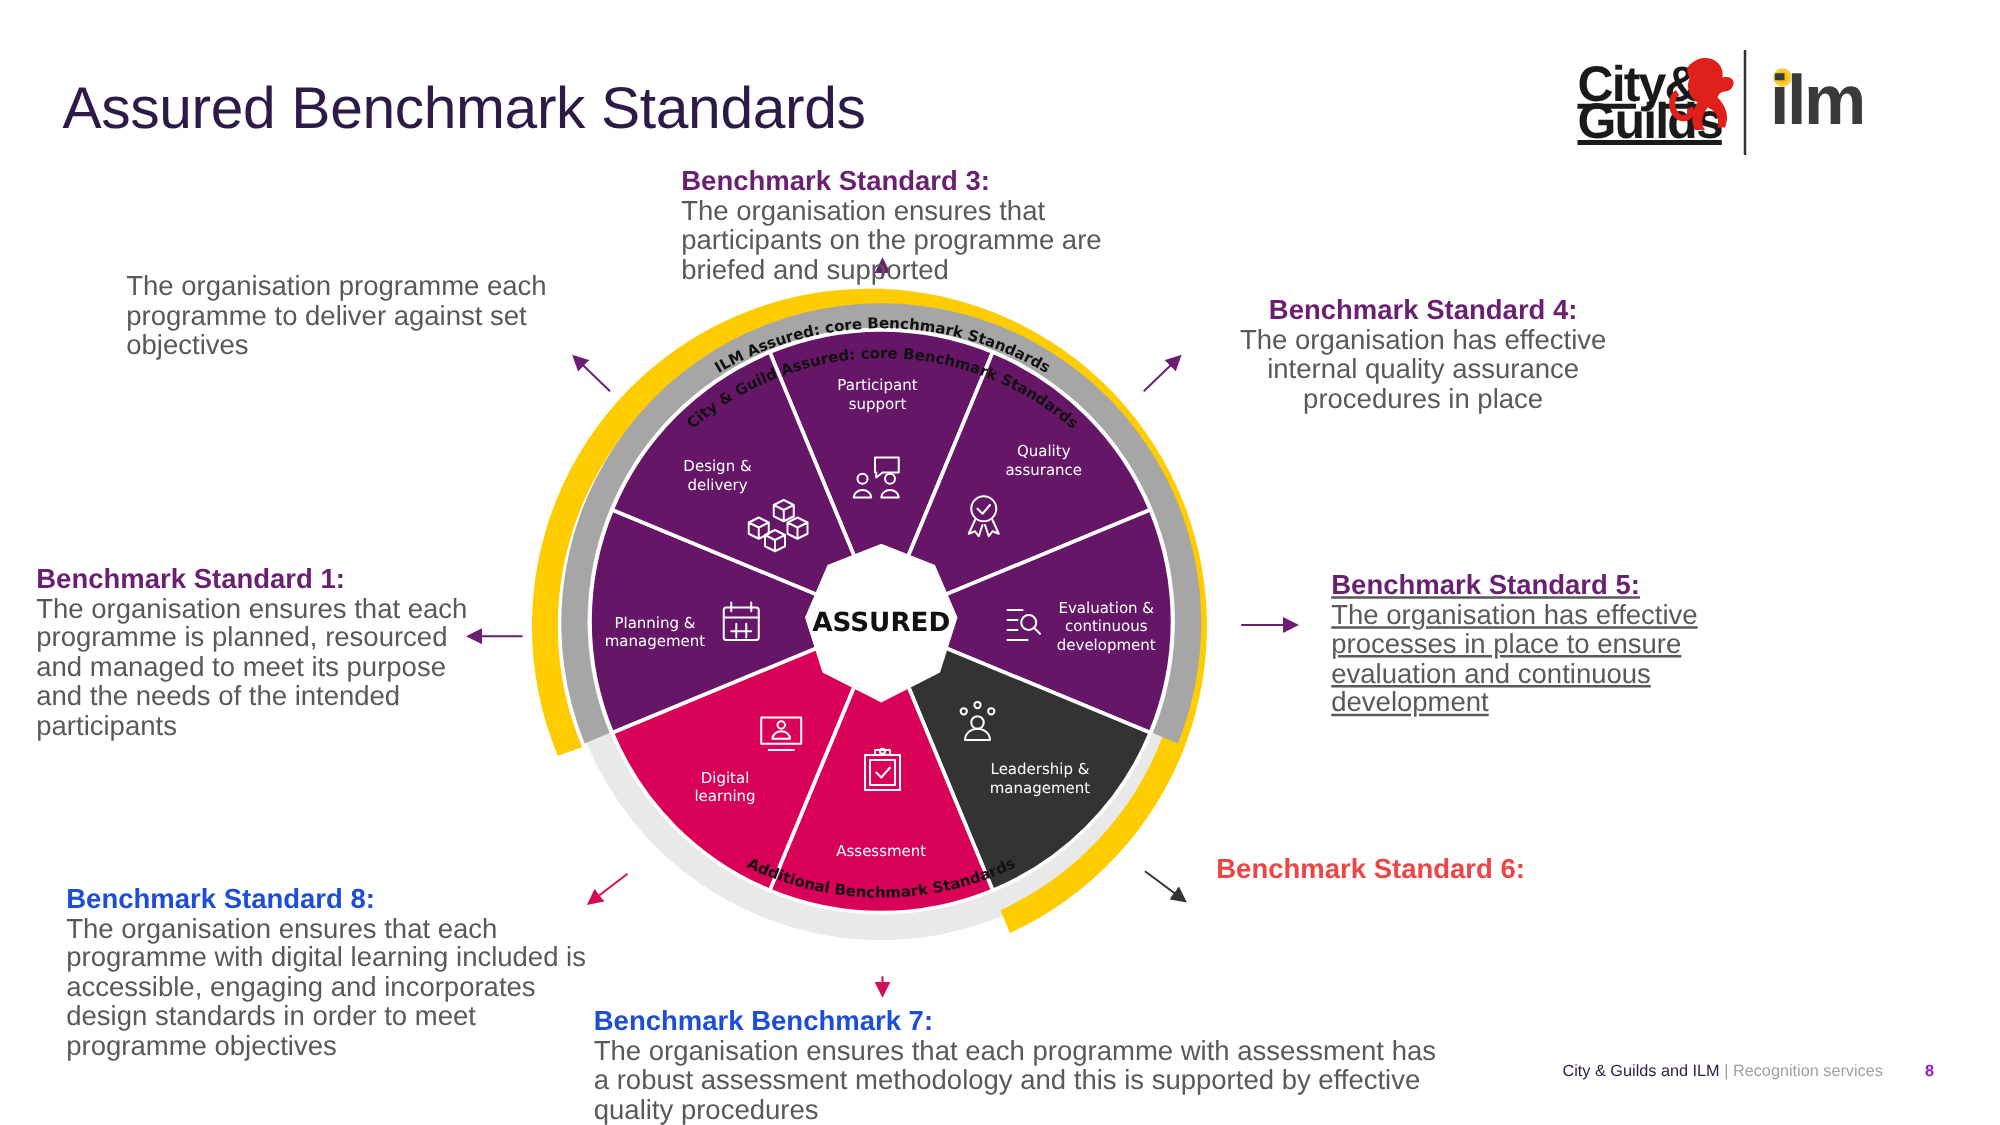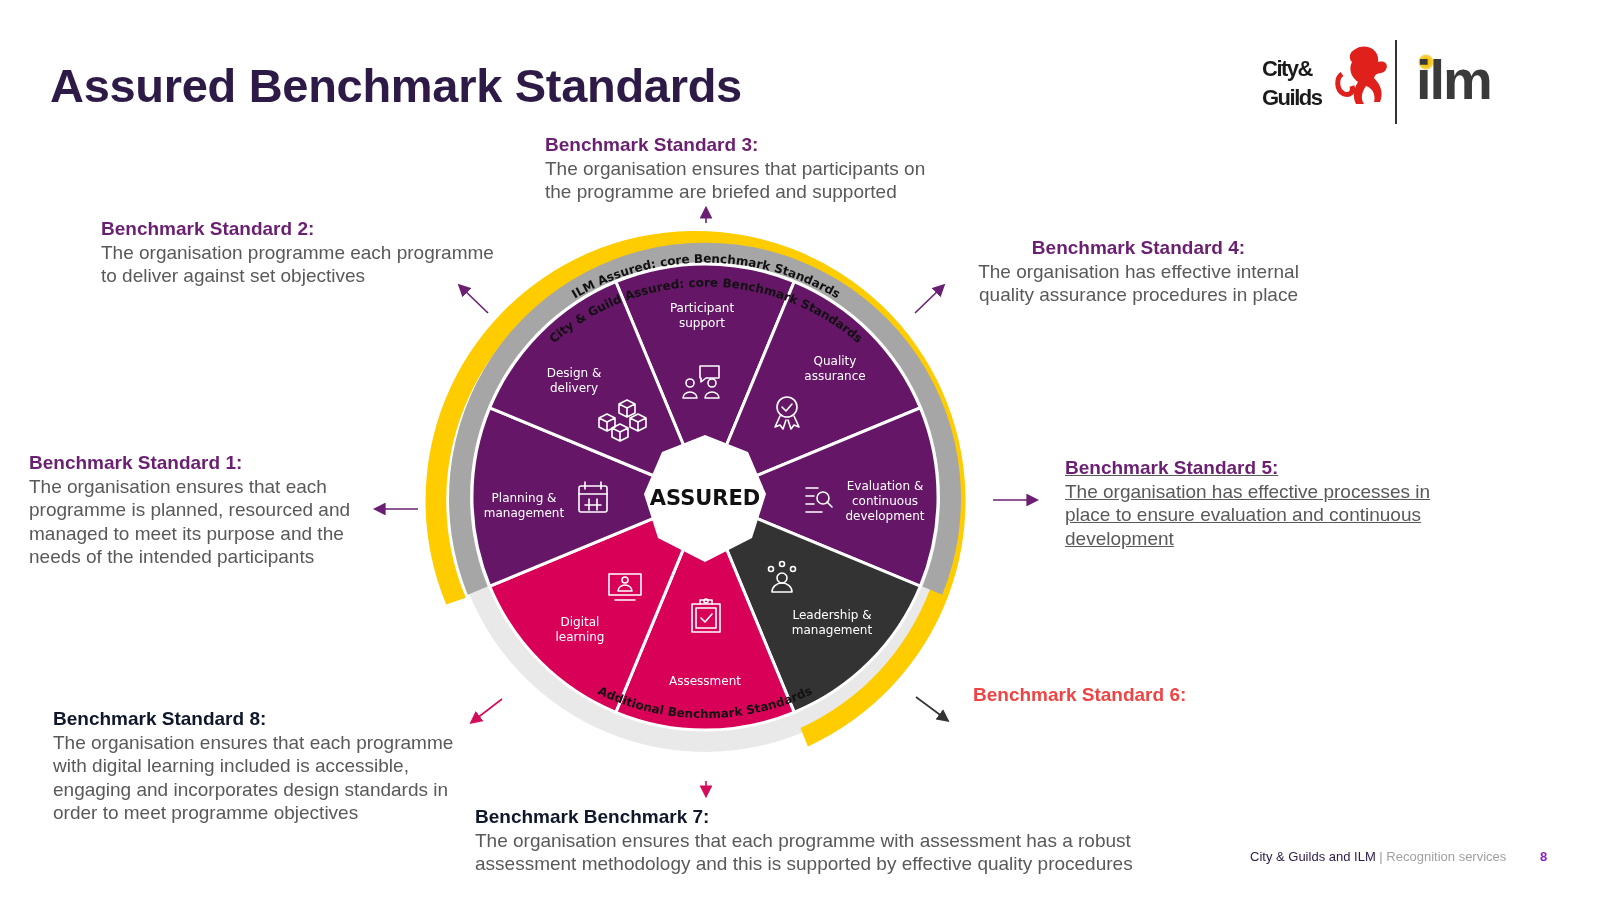--- a/index.html
+++ b/index.html
@@ -1,26 +1,26 @@
 <!DOCTYPE html>
 <html><head>
 <meta charset="utf-8">
 <style>
   html, body { margin:0; padding:0; }
   body { width:1600px; height:900px; background:#ffffff; position:relative; overflow:hidden; font-family:"Liberation Sans", sans-serif; }
-  .title { position:absolute; left:50px; top:58px; font-size:47px; font-weight:bold; color:#2d1a47; letter-spacing:-0.3px; }
+  .title { position:absolute; left:50px; top:58px; font-size:47px; font-weight:normal; color:#2d1a47; letter-spacing:-0.3px; }
   .logo { position:absolute; left:1262px; top:40px; width:260px; height:86px; }
-  .cg { position:absolute; left:0; top:14px; font-size:22px; line-height:29px; color:#1a1a1a; font-weight:bold; letter-spacing:-1.5px; }
+  .cg { position:absolute; left:0; top:14px; font-size:40px; line-height:29px; color:#1a1a1a; font-weight:bold; letter-spacing:-1.5px;text-decoration:underline; }
   .lion { position:absolute; left:72px; top:4px; }
   .logo-divider { position:absolute; left:133px; top:0; width:2px; height:84px; background:#333; }
   .ilm { position:absolute; left:154px; top:10px; font-size:56px; font-weight:bold; color:#3a3a3a; letter-spacing:-2px; line-height:60px; }
   .ilm-star { position:absolute; left:156px; top:14px; width:16px; height:16px; border-radius:50%; background:radial-gradient(circle,#f7c100 30%,#f3d250 60%, rgba(255,255,255,0) 72%); }
-  .std { position:absolute; font-size:19px; line-height:23.5px; color:#595959; }
+  .std { position:absolute; font-size:22px; line-height:23.5px; color:#595959; }
   .std .hd { font-weight:bold; color:#6b1f72; display:block; }
-  .std.pink .hd { color:#0f172a; }
+  .std.pink .hd { color:#1d4ed8; }
   .std.dark .hd { color:#ef4444; }
   .footer { position:absolute; left:1250px; top:849px; font-size:13px; color:#2d1a47; white-space:nowrap; }
   .footer .b { font-weight:normal; }
   .footer .sep { color:#9a9a9a; }
   .footer .sub { color:#a0a0a0; }
   .footer .pg { position:absolute; left:290px; color:#8b20c9; font-weight:bold; }
   svg text { font-family:"DejaVu Sans", sans-serif; }
 </style>
 </head>
 <body>
@@ -163,21 +163,20 @@
   <line x1="916" y1="697" x2="947" y2="720" stroke="#333333" stroke-width="1.6" marker-end="url(#ahD)"></line>
   <line x1="706" y1="781" x2="706" y2="795" stroke="#d50c5a" stroke-width="1.6" marker-end="url(#ahK)"></line>
   <line x1="502" y1="699" x2="472" y2="722" stroke="#d50c5a" stroke-width="1.6" marker-end="url(#ahK)"></line>
 </svg>
 
 <div class="std" style="left:29px;top:451px;width:345px;">
   <span class="hd">Benchmark Standard 1:</span>
   <span>The organisation ensures that each programme is planned, resourced and managed to meet its purpose and the needs of the intended participants</span>
 </div>
 <div class="std" style="left:101px;top:217px;width:395px;">
-  <span class="hd">Benchmark Standard 2:</span>
   <span>The organisation programme each programme to deliver against set objectives</span>
 </div>
 <div class="std" style="left:545px;top:133px;width:400px;">
   <span class="hd">Benchmark Standard 3:</span>
   <span>The organisation ensures that participants on the programme are briefed and supported</span>
 </div>
 <div class="std" style="left:966px;top:236px;width:345px;text-align:center;">
   <span class="hd">Benchmark Standard 4:</span>
   <span>The organisation has effective internal quality assurance procedures in place</span>
 </div>

